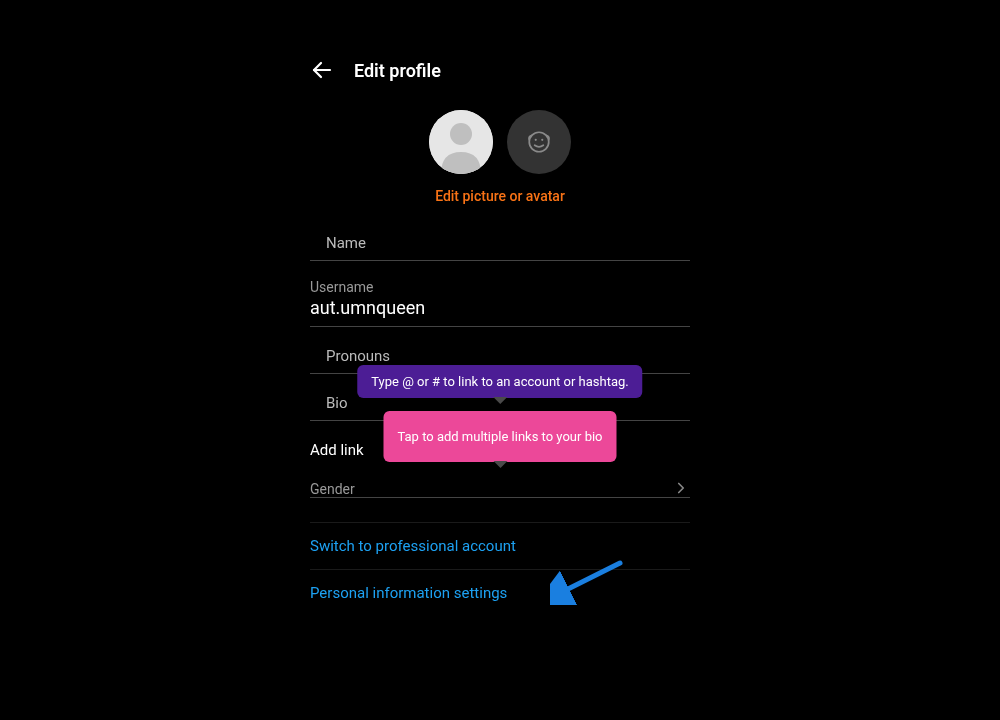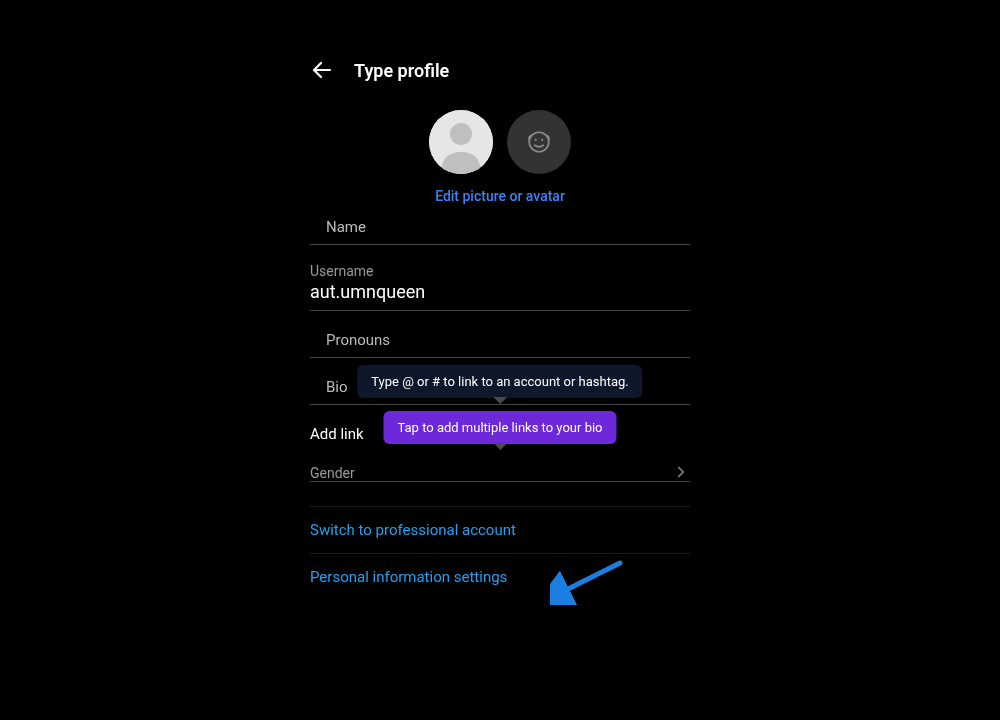--- a/index.html
+++ b/index.html
@@ -61,24 +61,24 @@
       height: 64px;
       border-radius: 50%;
       background: #333;
       display: flex;
       align-items: center;
       justify-content: center;
       cursor: pointer;
     }
     .edit-picture-link {
       text-align: center;
-      color: #3b82f6;
+      color: #f97316;
       font-size: 14px;
       font-weight: 500;
-      margin-bottom: 8px;
+      margin-bottom: 24px;
       cursor: pointer;
     }
     .field {
       border-bottom: 1px solid #444;
       margin-bottom: 14px;
       position: relative;
     }
     .field-label-big {
       font-size: 15px;
       color: #bbb;
@@ -100,21 +100,21 @@
       align-items: flex-end;
       justify-content: space-between;
     }
     .chevron {
       color: #888;
       display: flex;
       align-items: center;
     }
     .tooltip-1 {
       position: absolute;
-      background: #0f172a;
+      background: #4c1d95;
       color: #fff;
       font-size: 13px;
       padding: 9px 14px;
       border-radius: 6px;
       top: 365px;
       left: 50%;
       transform: translateX(-50%);
       z-index: 10;
       white-space: nowrap;
     }
@@ -123,24 +123,24 @@
       position: absolute;
       bottom: -6px;
       left: 50%;
       transform: translateX(-50%);
       border-left: 7px solid transparent;
       border-right: 7px solid transparent;
       border-top: 7px solid #4a4a4a;
     }
     .tooltip-2 {
       position: absolute;
-      background: #6d28d9;
+      background: #ec4899;
       color: #fff;
       font-size: 13px;
-      padding: 9px 14px;
+      padding: 18px 14px;
       border-radius: 6px;
       top: 411px;
       left: 50%;
       transform: translateX(-50%);
       z-index: 10;
       white-space: nowrap;
     }
     .tooltip-2::after {
       content: "";
       position: absolute;
@@ -182,21 +182,21 @@
 
 <div class="container">
 
   <div class="header">
     <div class="back-arrow">
       <svg viewBox="0 0 24 24" width="24" height="24" fill="none" stroke="#fff" stroke-width="2.2" stroke-linecap="round" stroke-linejoin="round">
         <line x1="20" y1="12" x2="4" y2="12"></line>
         <polyline points="11 5 4 12 11 19"></polyline>
       </svg>
     </div>
-    <div class="header-title">Type profile</div>
+    <div class="header-title">Edit profile</div>
   </div>
 
   <div class="avatars">
     <div class="avatar-main">
       <svg viewBox="0 0 64 64">
         <circle cx="32" cy="32" r="32" fill="#e6e6e6"></circle>
         <circle cx="32" cy="24" r="11" fill="#bfbfbf"></circle>
         <path d="M 12 64 Q 12 42 32 42 Q 52 42 52 64 Z" fill="#bfbfbf"></path>
       </svg>
     </div>

